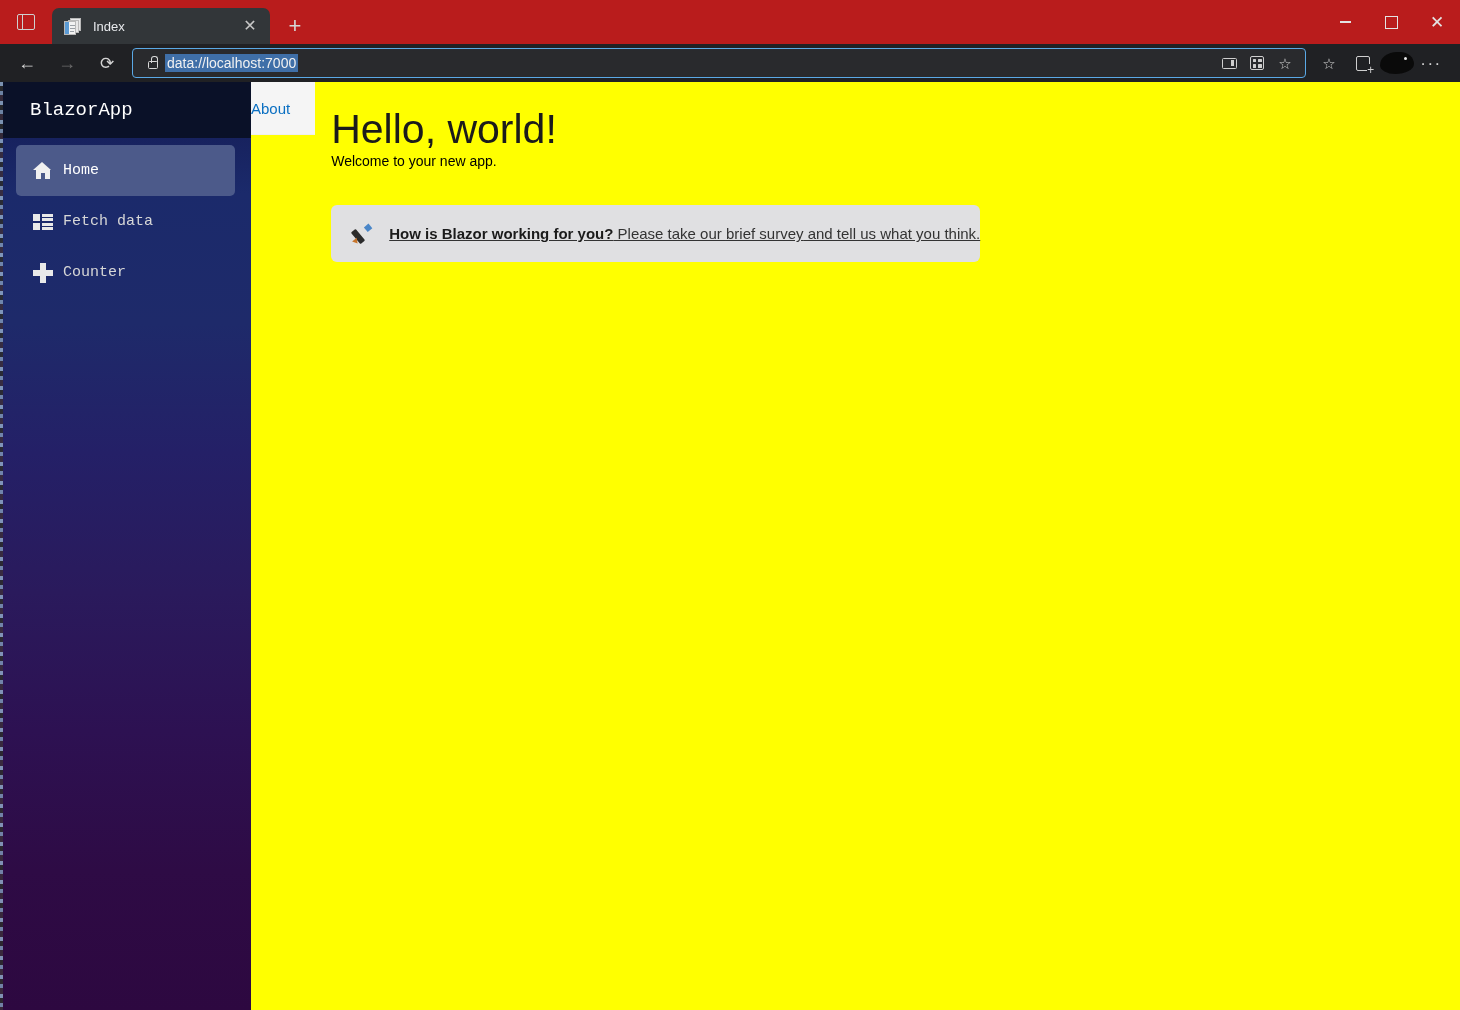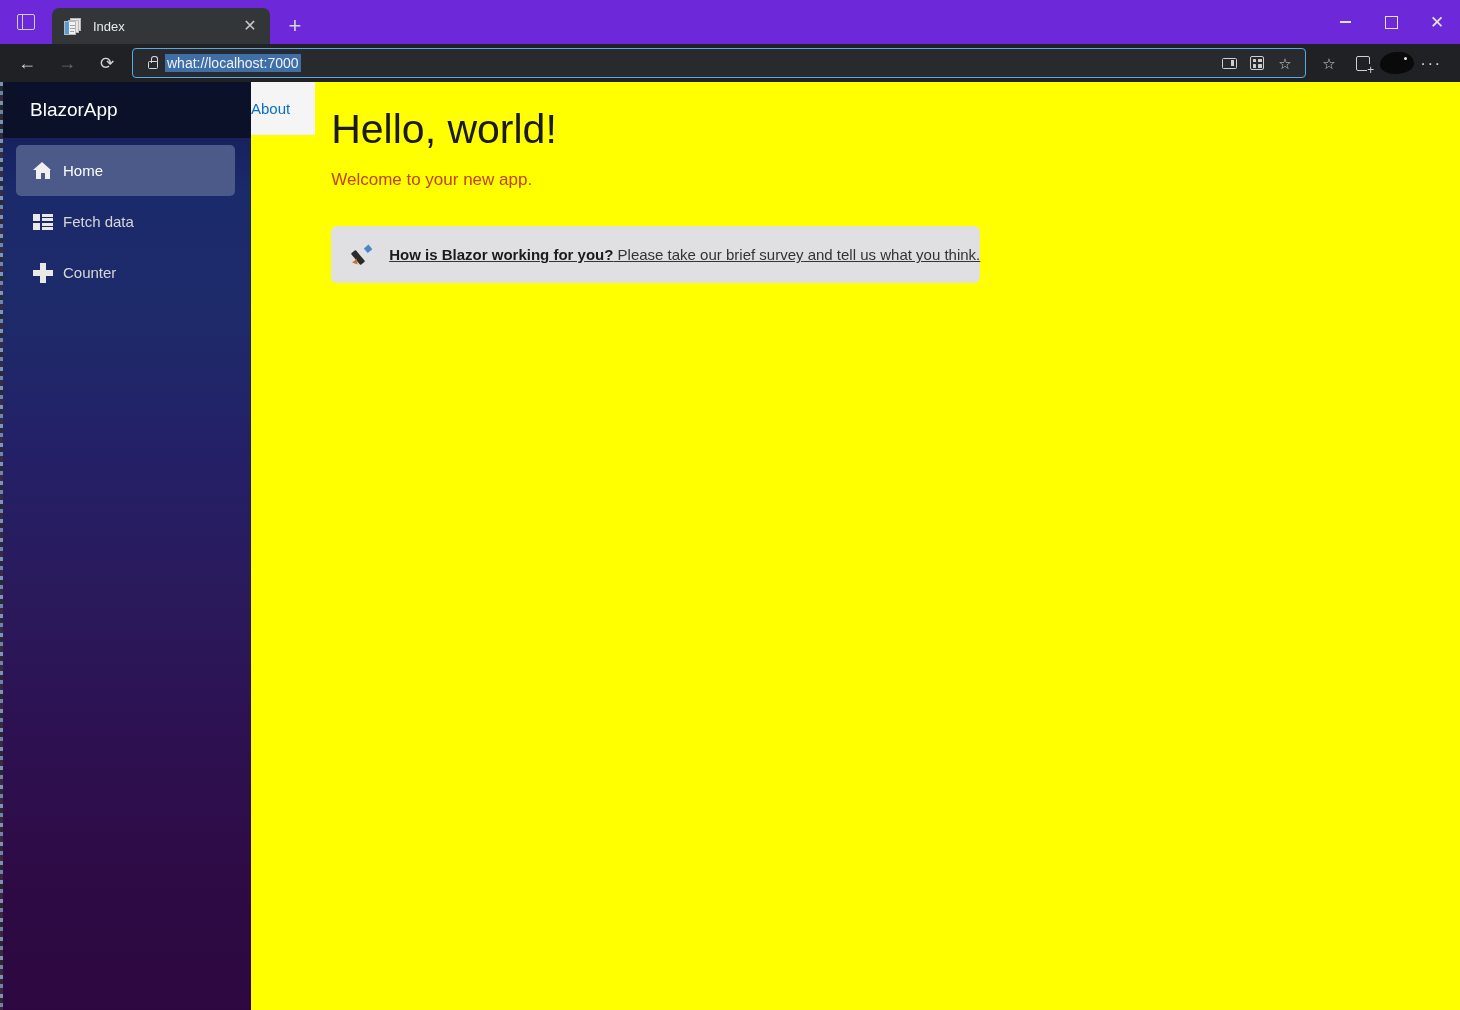--- a/index.html
+++ b/index.html
@@ -7,21 +7,21 @@
     width: 1460px; height: 1010px;
     overflow: hidden;
     font-family: "Liberation Sans", sans-serif;
     background: #202020;
   }
 
   
   .browser { width: 1460px; height: 1010px; position: relative; background: #202124; }
 
   .titlebar {
-    height: 44px; background: #6d28d9;
+    height: 44px; background: #b91c1c;
     display: flex; align-items: flex-end; position: relative;
   }
   .tabstrip-left {
     width: 52px; height: 44px;
     display: flex; align-items: center; justify-content: center;
   }
   .tabsearch-icon {
     width: 18px; height: 16px; border: 1.6px solid #cfcfcf; border-radius: 2px;
     position: relative;
   }
@@ -146,20 +146,21 @@
     opacity: .85; z-index: 5;
   }
 
   
   .sidebar {
     width: 251px; flex: 0 0 251px; height: 928px;
     background: linear-gradient(180deg,
       #131a52 0%, #1b2a6b 12%, #1e2a6a 26%, #242067 40%,
       #2a1a5c 55%, #2d1152 70%, #2e0b45 85%, #2d0840 100%);
     position: relative;
+    font-family: Liberation Mono, monospace;
   }
   .brand {
     height: 56px; background: #0a1128;
     display: flex; align-items: center; padding-left: 30px;
   }
   .brand-title { color: #ffffff; font-size: 19px; font-weight: 400; }
 
   .navmenu { padding-top: 7px; }
   .navitem {
     height: 51px; margin: 0 16px; border-radius: 5px;
@@ -203,21 +204,21 @@
   .main { flex: 1; height: 994px; background: #ffff00; display: flex; flex-direction: row; }
   .topbar {
     height: 53px; background: #f5f5f5;
     display: flex; align-items: center; justify-content: flex-end; padding-right: 25px;
     border-bottom: 1px solid #efefef;
   }
   .about-link { color: #0a6fc2; font-size: 15px; text-decoration: none; }
 
   .content { padding: 24px 34px 0 16px; }
   .page-title { font-size: 41px; font-weight: 400; color: #1b1b1b; line-height: 1.15; }
-  .page-sub { font-size: 17px; color: #c2410c; margin-top: 17px; }
+  .page-sub { font-size: 14px; color: #000000; }
 
   .alert {
     margin-top: 36px; background: #e0e0e2; border-radius: 6px;
     height: 57px; display: flex; align-items: center; padding-left: 22px;
     max-width: 1150px;
   }
   .alert-icon { width: 36px; flex: 0 0 36px; display: flex; align-items: center; }
   .ic-pencil { position: relative; width: 18px; height: 18px; transform: rotate(0deg); }
   .ic-pencil .shaft {
     position: absolute; left: 2px; top: 4px; width: 6px; height: 15px;
@@ -271,21 +272,21 @@
 
   <div class="toolbar">
     <div class="nav-btn">←</div>
     <div class="nav-btn disabled">→</div>
     <div class="nav-btn reload">⟳</div>
 
     <div class="omnibox">
       <span class="lock-icon">
           <i class="lock-body"></i>
         </span>
-      <span class="url-text" title="https://localhost:7000">what://localhost:7000</span>
+      <span class="url-text" title="https://localhost:7000">data://localhost:7000</span>
       <span class="omnibox-actions">
         <span class="ob-icon">
             <i class="ic-cast"></i>
           </span>
         <span class="ob-icon">
           <i class="ic-grid">
               <i></i>
               <i></i>
               <i></i>
               <i></i>

